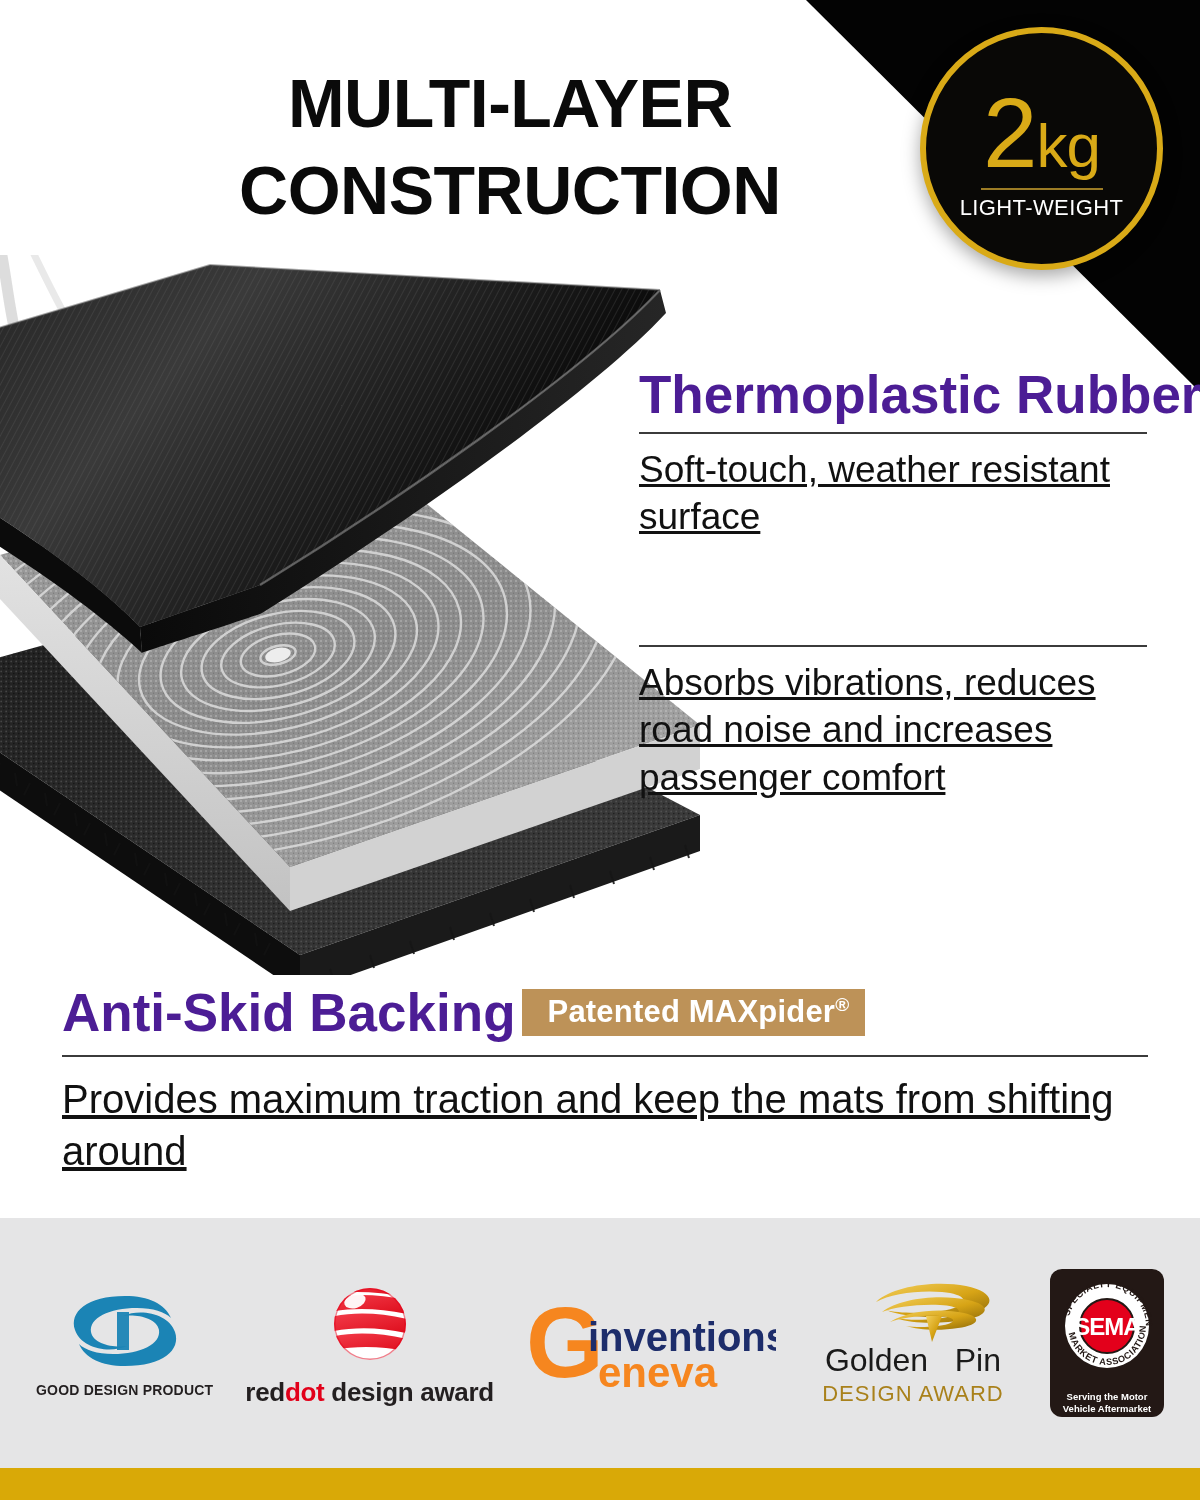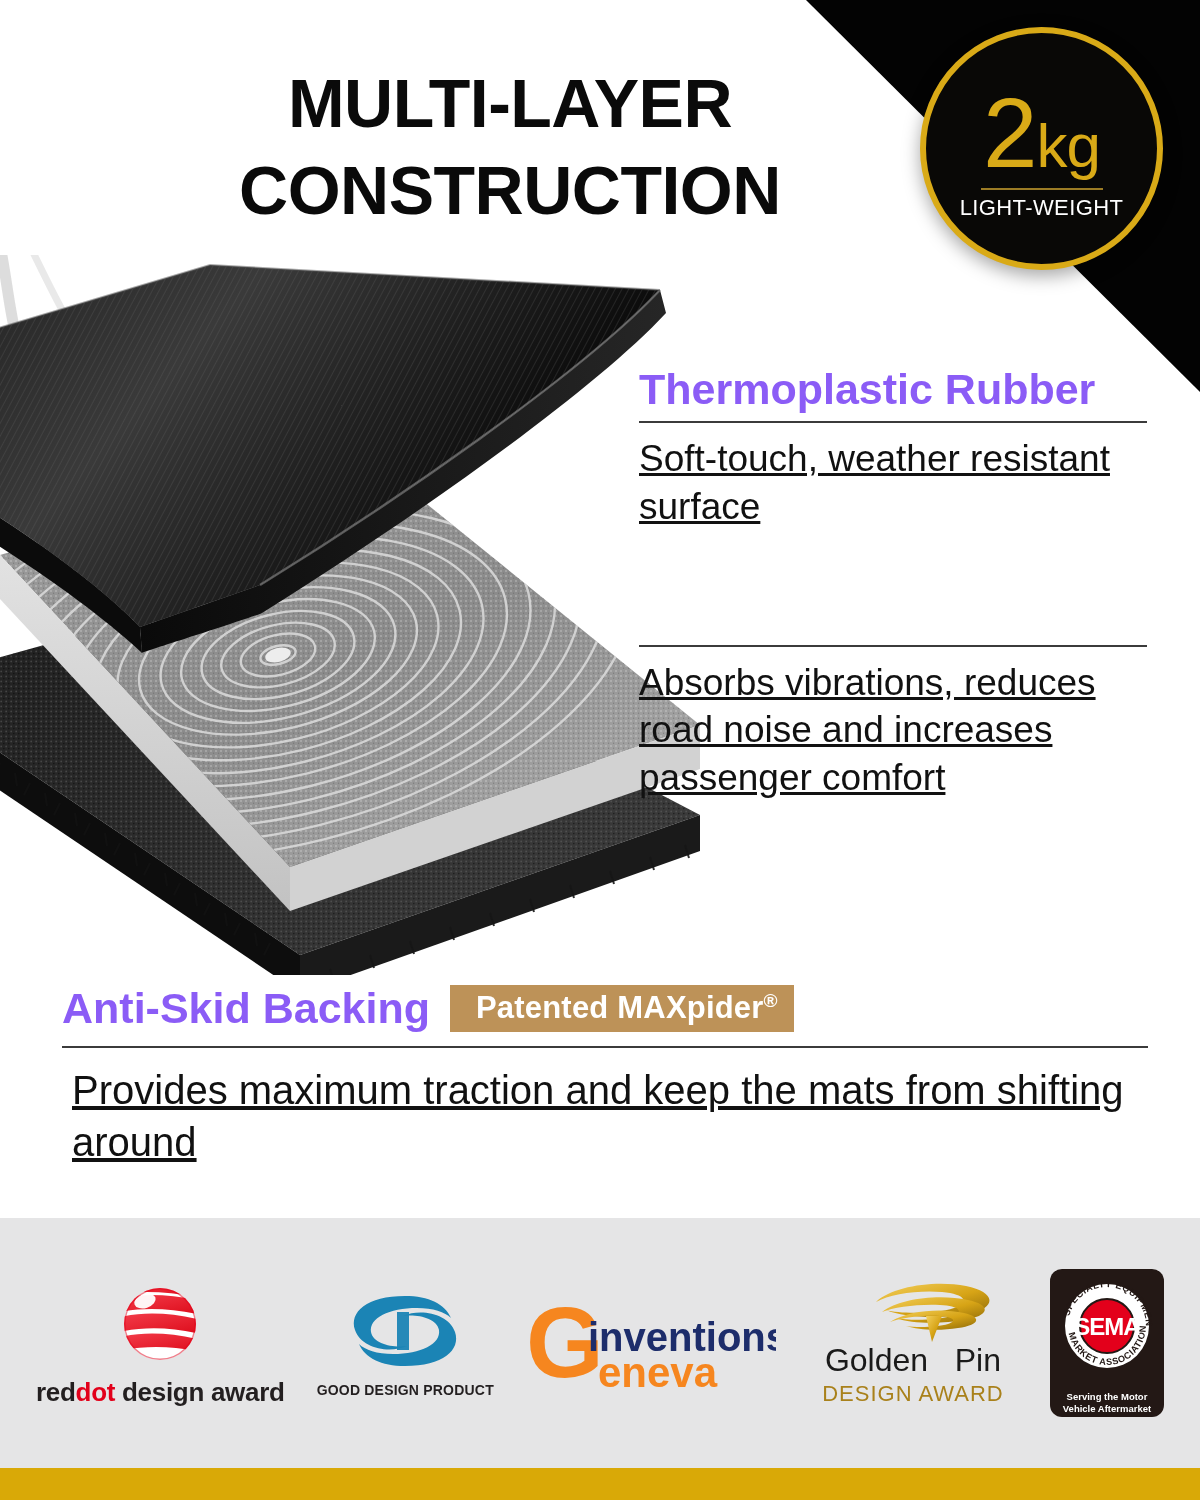--- a/index.html
+++ b/index.html
@@ -105,22 +105,22 @@
     z-index: 1;
   }
   .artwork svg { display: block; }
 
   
   .feature {
     position: absolute;
     z-index: 3;
   }
   .feature-title {
-    color: #8b5cf6;
-    font-size: 43px;
+    color: #4c1d95;
+    font-size: 53px;
     font-weight: bold;
     line-height: 1.05;
     white-space: nowrap;
   }
   .feature-rule {
     height: 2px;
     background: #3b3b3b;
     margin-top: 9px;
   }
   .feature-desc {
@@ -139,21 +139,21 @@
   #feature-3 {
     position: absolute;
     left: 62px;
     top: 985px;
     width: 1086px;
     z-index: 3;
   }
   .f3-head {
     display: flex;
     align-items: center;
-    gap: 20px;
+    gap: 6px;
   }
   .badge-patented {
     background: #BD9258;
     color: #ffffff;
     font-size: 31px;
     font-weight: bold;
     padding: 7px 16px 9px 26px;
     line-height: 1;
     white-space: nowrap;
     letter-spacing: 0.2px;
@@ -161,21 +161,20 @@
   .badge-patented sup {
     font-size: 19px;
     vertical-align: super;
     line-height: 0;
   }
   #feature-3 .feature-rule { margin-top: 14px; }
   #feature-3 .feature-desc {
     font-size: 40px;
     line-height: 1.3;
     margin-top: 16px;
-    margin-left: 10px;
   }
 
   
   .award-band {
     position: absolute;
     left: 0;
     top: 1218px;
     width: 1200px;
     height: 250px;
     background: #E5E5E6;
@@ -421,20 +420,33 @@
     <div class="badge-patented"><span>Patented  MAXpider</span><sup>®</sup></div>
   </div>
   <div class="feature-rule"></div>
   <div class="feature-desc">Provides maximum traction and keep the mats from shifting around</div>
 </div>
 
 <div class="award-band">
   <div class="award-row">
 
     <div class="award">
+      <svg width="120" height="86" viewBox="0 0 120 86">
+        <g fill="#1B84B5">
+          <path d="M60 8 C 22 8, 4 24, 10 42 C 16 60, 44 66, 62 58 C 48 60, 28 56, 26 44
+                   C 24 30, 44 20, 72 20 C 88 20, 100 24, 106 30 C 100 16, 84 8, 60 8 Z"></path>
+          <path d="M60 78 C 98 78, 116 62, 110 44 C 104 26, 76 20, 58 28 C 72 26, 92 30, 94 42
+                   C 96 56, 76 66, 48 66 C 32 66, 20 62, 14 56 C 20 70, 36 78, 60 78 Z"></path>
+          <path d="M52 24 L 64 24 L 64 62 L 52 62 Z" opacity="0.95"></path>
+        </g>
+      </svg>
+      <div class="award-label gd-label">GOOD DESIGN PRODUCT</div>
+    </div>
+
+    <div class="award">
       <svg width="90" height="90" viewBox="0 0 90 90">
         <defs>
           <clipPath id="rdBall">
               <circle cx="45" cy="45" r="36"></circle>
             </clipPath>
           <linearGradient id="rdG" x1="0" y1="0" x2="1" y2="1">
             <stop offset="0" stop-color="#F5414F"></stop>
             <stop offset="1" stop-color="#D8000F"></stop>
           </linearGradient>
         </defs>
@@ -450,33 +462,20 @@
             <ellipse cx="30" cy="22" rx="11" ry="7" transform="rotate(-18 30 22)"></ellipse>
           </g>
           <ellipse cx="45" cy="45" rx="36" ry="36" fill="none" stroke="#E2001A" stroke-width="3" opacity="0.5"></ellipse>
         </g>
         <circle cx="45" cy="45" r="36" fill="none" stroke="#ffffff" stroke-width="0"></circle>
       </svg>
       <div class="award-label rd-label"><span>red</span><span class="rd-red">dot</span><span> design award</span></div>
     </div>
 
     <div class="award">
-      <svg width="120" height="86" viewBox="0 0 120 86">
-        <g fill="#1B84B5">
-          <path d="M60 8 C 22 8, 4 24, 10 42 C 16 60, 44 66, 62 58 C 48 60, 28 56, 26 44
-                   C 24 30, 44 20, 72 20 C 88 20, 100 24, 106 30 C 100 16, 84 8, 60 8 Z"></path>
-          <path d="M60 78 C 98 78, 116 62, 110 44 C 104 26, 76 20, 58 28 C 72 26, 92 30, 94 42
-                   C 96 56, 76 66, 48 66 C 32 66, 20 62, 14 56 C 20 70, 36 78, 60 78 Z"></path>
-          <path d="M52 24 L 64 24 L 64 62 L 52 62 Z" opacity="0.95"></path>
-        </g>
-      </svg>
-      <div class="award-label gd-label">GOOD DESIGN PRODUCT</div>
-    </div>
-
-    <div class="award">
       <svg width="250" height="100" viewBox="0 0 250 100">
         <text x="0" y="84" font-family="Liberation Sans, sans-serif" font-size="100" font-weight="bold" fill="#F6861F">G</text>
         <text x="62" y="58" font-family="Liberation Sans, sans-serif" font-size="40" font-weight="bold" fill="#1D2D6B">inventions</text>
         <text x="72" y="94" font-family="Liberation Sans, sans-serif" font-size="42" font-weight="bold" fill="#F6861F">eneva</text>
       </svg>
     </div>
 
     <div class="award">
       <svg width="210" height="62" viewBox="0 0 210 62">
         <defs>

